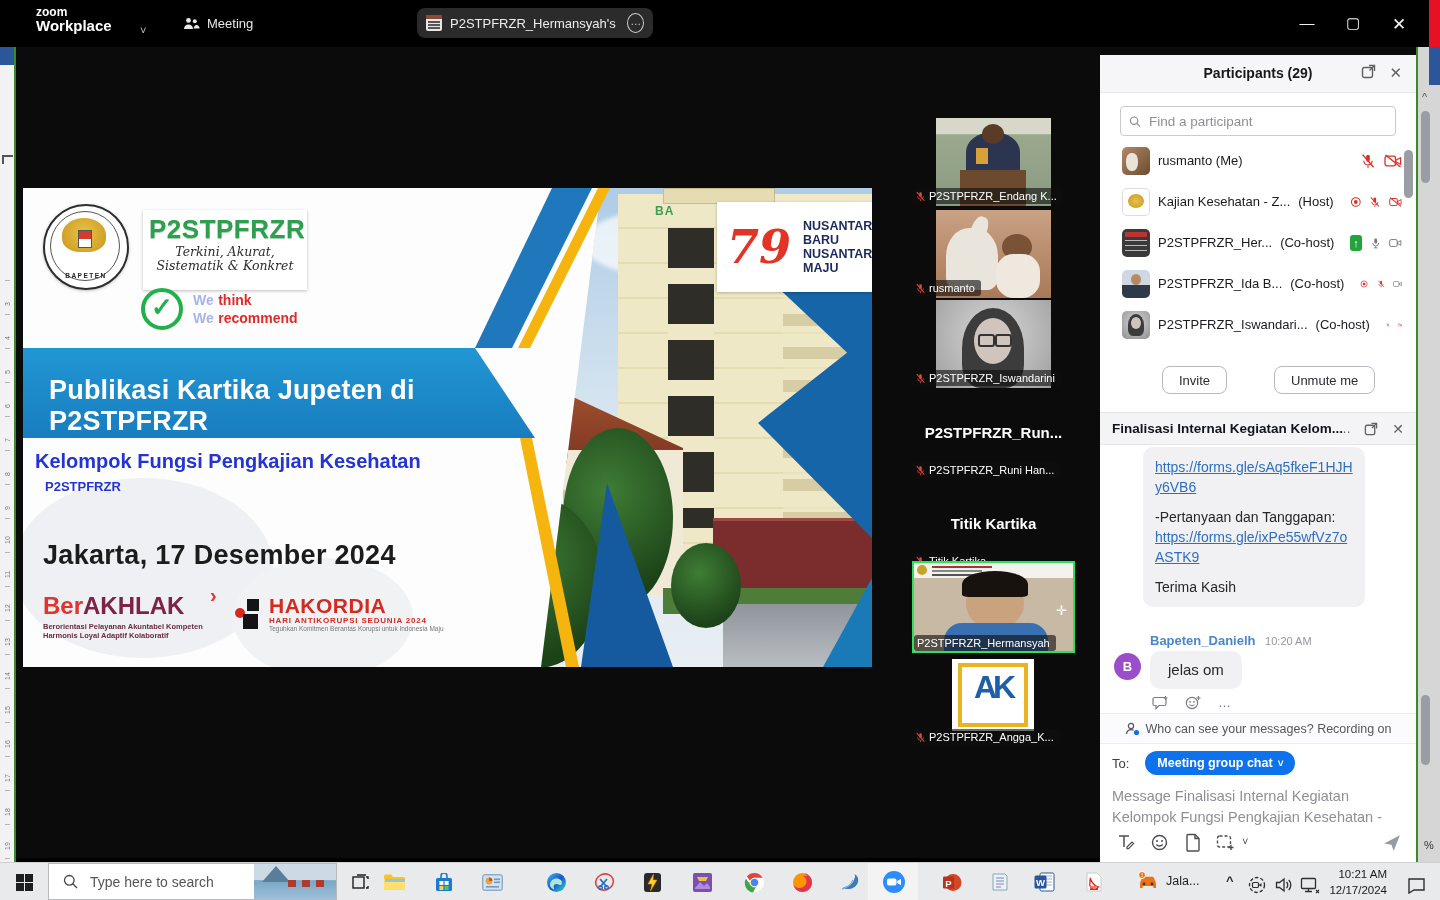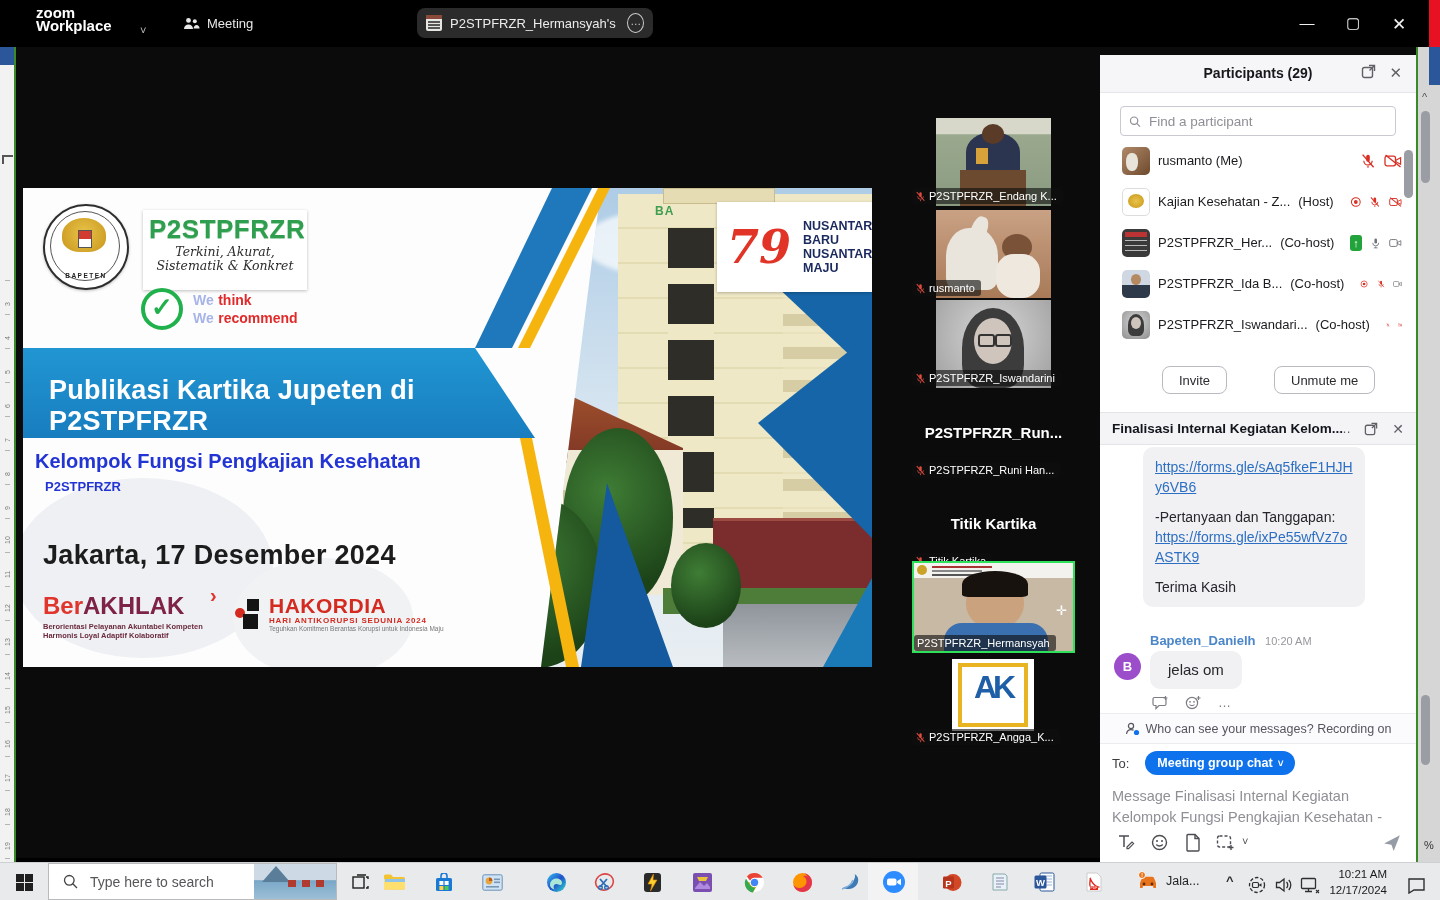--- a/index.html
+++ b/index.html
@@ -3,21 +3,21 @@
 <meta charset="utf-8">
 <style>
   html,body{margin:0;padding:0}
   body{width:1440px;height:900px;position:relative;overflow:hidden;background:#000;
        font-family:"Liberation Sans",sans-serif;-webkit-font-smoothing:antialiased}
   .abs{position:absolute}
   .flex{display:flex;align-items:center}
 
   
   #titlebar{left:0;top:0;width:1440px;height:47px;background:#000}
-  .zw-top{font-size:15px;font-weight:bold;color:#fff;line-height:11px}
+  .zw-top{font-size:12px;font-weight:bold;color:#fff;line-height:11px}
   .zw-bot{font-size:15px;font-weight:bold;color:#fff;line-height:16px}
   .tb-tab{color:#e8e8e8;font-size:13px;gap:7px}
   .pill{background:#2b2b2b;border-radius:8px;height:30px;color:#ececec;font-size:13px;gap:8px;padding:0 9px}
   .circ-ell{width:18px;height:18px;border:1.5px solid #c9c9c9;border-radius:50%;color:#c9c9c9;
             font-size:11px;line-height:15px;text-align:center}
   .winbtn{color:#f0f0f0;font-size:15px;width:34px;text-align:center;cursor:default}
 
   
   #left-sliver{left:0;top:47px;width:14px;height:815px;background:#f2f2f2;border-right:1px solid #cfcfcf}
   #ruler{left:2px;top:165px;width:11px;height:690px}

